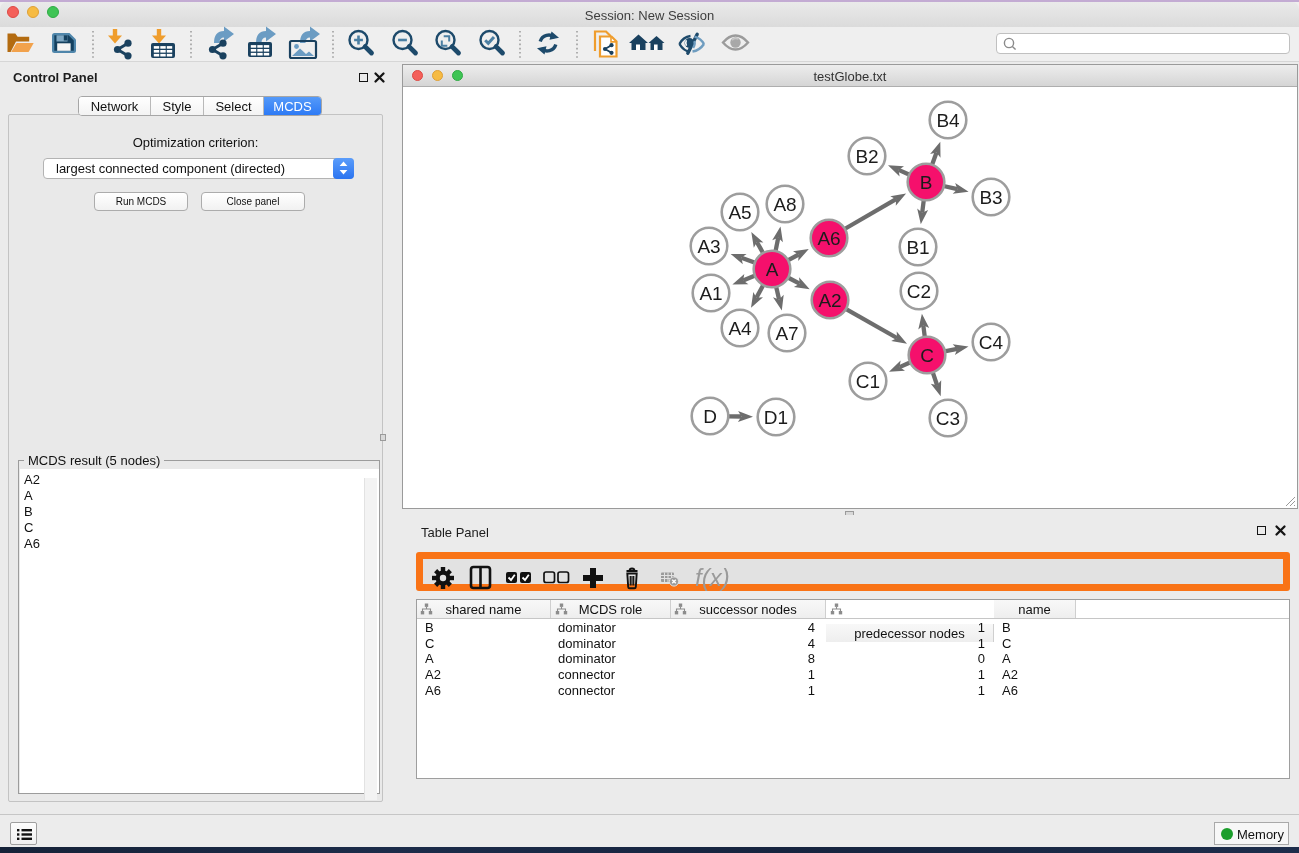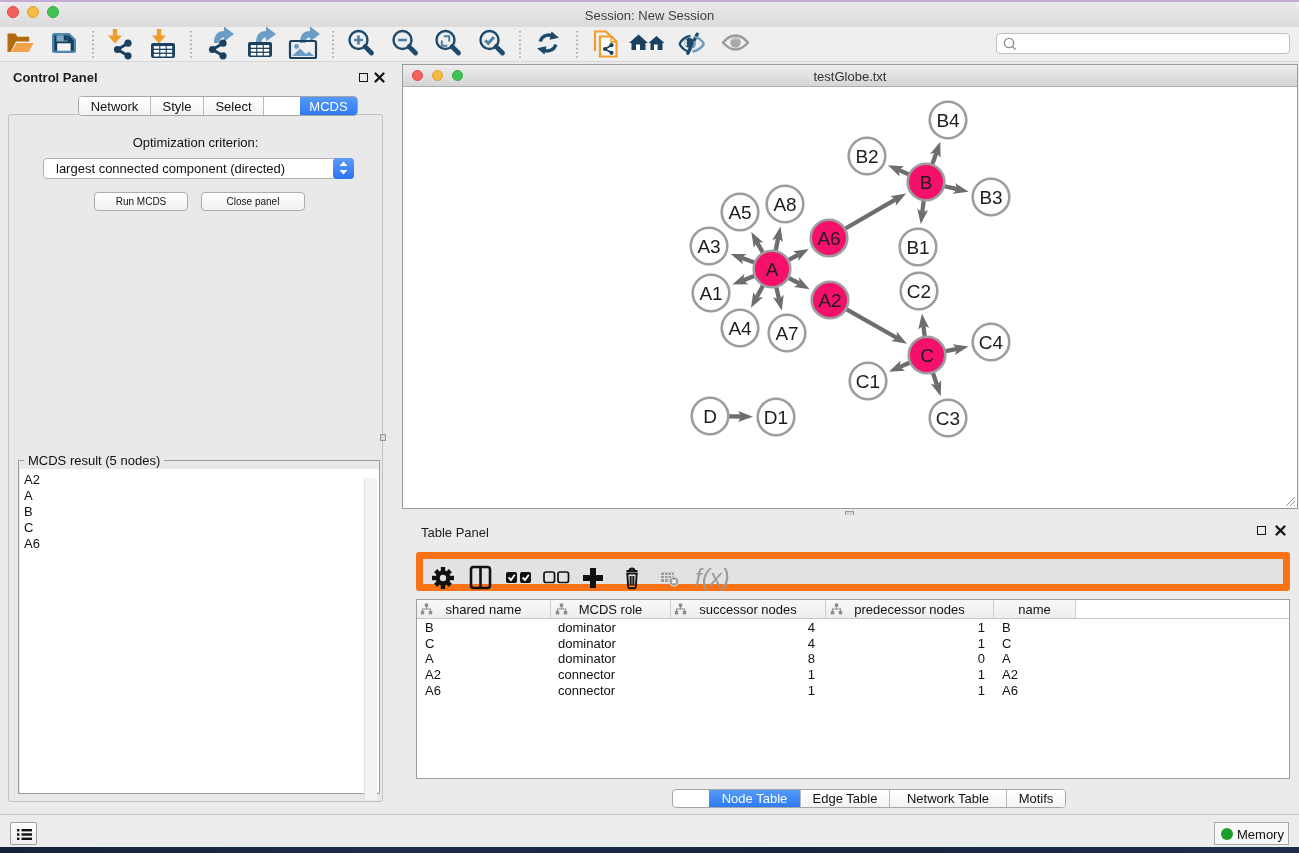--- a/index.html
+++ b/index.html
@@ -9,21 +9,21 @@
 .tl{position:absolute;width:12px;height:12px;border-radius:50%;top:4px;}
 #title{left:0;top:7px;width:1299px;text-align:center;font-size:13px;color:#3e3e3e;}
 #toolbar{left:0;top:27px;width:1299px;height:35px;background:#efefef;border-bottom:1px solid #d6d6d6;}
 #main{left:0;top:62px;width:1299px;height:753px;background:#ebebeb;}
 #cp{left:0;top:0;width:391px;height:752px;background:#ebebeb;}
 .paneltitle{font-size:13px;color:#1d1d1d;}
 #cp-box{left:8px;top:52px;width:375px;height:688px;border:1px solid #c3c3c3;border-radius:2px;background:#e9e9e9;}
 .seg{position:absolute;display:flex;height:19px;border:1px solid #a6a6a6;border-radius:4px;background:#fff;overflow:hidden;font-size:13px;}
 .seg div{display:flex;align-items:center;justify-content:center;border-right:1px solid #b9b9b9;color:#111;background:linear-gradient(#fff,#f3f3f3);padding-top:0px;}
 .seg div:last-child{border-right:none;}
-.seg div.on{background:linear-gradient(#559af9,#2d7af5);color:#fff;margin-left:36px;}
+.seg div.on{background:linear-gradient(#559af9,#2d7af5);color:#fff;}
 .btn{position:absolute;height:19px;border:1px solid #acacac;border-radius:4px;background:linear-gradient(#fff,#f1f1f1);font-size:10px;color:#111;display:flex;align-items:center;justify-content:center;}
 #combo{left:43px;top:96px;width:311px;height:21px;background:#fff;border:1px solid #b3b3b3;border-radius:4px;font-size:13px;color:#111;}
 #combo .cap{position:absolute;right:-1px;top:-1px;width:21px;height:21px;border-radius:4px;background:linear-gradient(#5b9dfb,#2b74f0);}
 #fieldset{left:18px;top:398px;width:362px;height:334px;border:1px solid #9c9c9c;}
 #fslegend{left:5px;top:-8px;background:#e9e9e9;padding:0 4px;font-size:13px;color:#111;}
 #fslist{left:1px;top:8px;width:359px;height:324px;background:#fff;font-size:13px;color:#111;line-height:16px;padding:3px 0 0 4px;}
 #fstrack{right:2px;top:9px;width:13px;height:322px;background:#f3f3f3;border-left:1px solid #e2e2e2;}
 #netframe{left:402px;top:2px;width:896px;height:445px;border:1px solid #9a9a9a;background:#fff;}
 #nf-title{left:0;top:0;width:894px;height:22px;background:linear-gradient(#ededed,#d5d5d5);border-bottom:1px solid #aeaeae;}
 #nf-text{left:0;top:4px;width:894px;text-align:center;font-size:13px;color:#333;}
@@ -392,21 +392,21 @@
             <span>successor nodes</span>
           </div>
 <svg class="abs" style="left:257px;top:3px;" width="13" height="13" viewBox="0 0 13 13">
             <g fill="#8c8c8c">
               <rect x="4.8" y="0.5" width="3.4" height="3.4"></rect>
               <rect x="0.8" y="8" width="3.4" height="3.4"></rect>
               <rect x="8.8" y="8" width="3.4" height="3.4"></rect>
             </g>
             <path d="M6.5 3.9 V6 M2.5 8 V6 H10.5 V8" stroke="#8c8c8c" stroke-width="1.1" fill="none"></path>
           </svg>
-<div class="th" style="left:409px;width:168px;">
+<div class="th" style="left:409px;width:168px;margin-top:24px;">
             <span>predecessor nodes</span>
           </div>
 <svg class="abs" style="left:413px;top:3px;" width="13" height="13" viewBox="0 0 13 13">
             <g fill="#8c8c8c">
               <rect x="4.8" y="0.5" width="3.4" height="3.4"></rect>
               <rect x="0.8" y="8" width="3.4" height="3.4"></rect>
               <rect x="8.8" y="8" width="3.4" height="3.4"></rect>
             </g>
             <path d="M6.5 3.9 V6 M2.5 8 V6 H10.5 V8" stroke="#8c8c8c" stroke-width="1.1" fill="none"></path>
           </svg>
@@ -443,26 +443,20 @@
 <span class="cell" style="left:585px;">A2</span>
 </div>
 <div class="tr" style="left:0;top:83px;width:874px;">
 <span class="cell" style="left:8px;">A6</span>
 <span class="cell" style="left:141px;">connector</span>
 <span class="cell" style="left:254px;width:144px;text-align:right;">1</span>
 <span class="cell" style="left:409px;width:159px;text-align:right;">1</span>
 <span class="cell" style="left:585px;">A6</span>
 </div>
     </div>
-    <div class="seg" id="bottomtabs">
-      <div class="on" style="width:92px;">Node Table</div>
-          <div style="width:89px;">Edge Table</div>
-          <div style="width:117px;">Network Table</div>
-          <div style="width:58px;">Motifs</div>
-    </div>
   </div>
 </div>
 <div class="abs" id="statusbar">
   <div class="abs" style="left:10px;top:7px;width:27px;height:23px;background:linear-gradient(#fdfdfd,#efefef);border:1px solid #9f9f9f;border-radius:2px;">
         <svg width="27" height="23" viewBox="0 0 27 23" style="position:absolute;left:0;top:0;">
           <g fill="#111">
             <rect x="6" y="6" width="2.4" height="2.4"></rect>
             <rect x="6" y="10.3" width="2.4" height="2.4"></rect>
             <rect x="6" y="14.6" width="2.4" height="2.4"></rect>
             <rect x="10.5" y="6" width="10.5" height="2.4"></rect>

